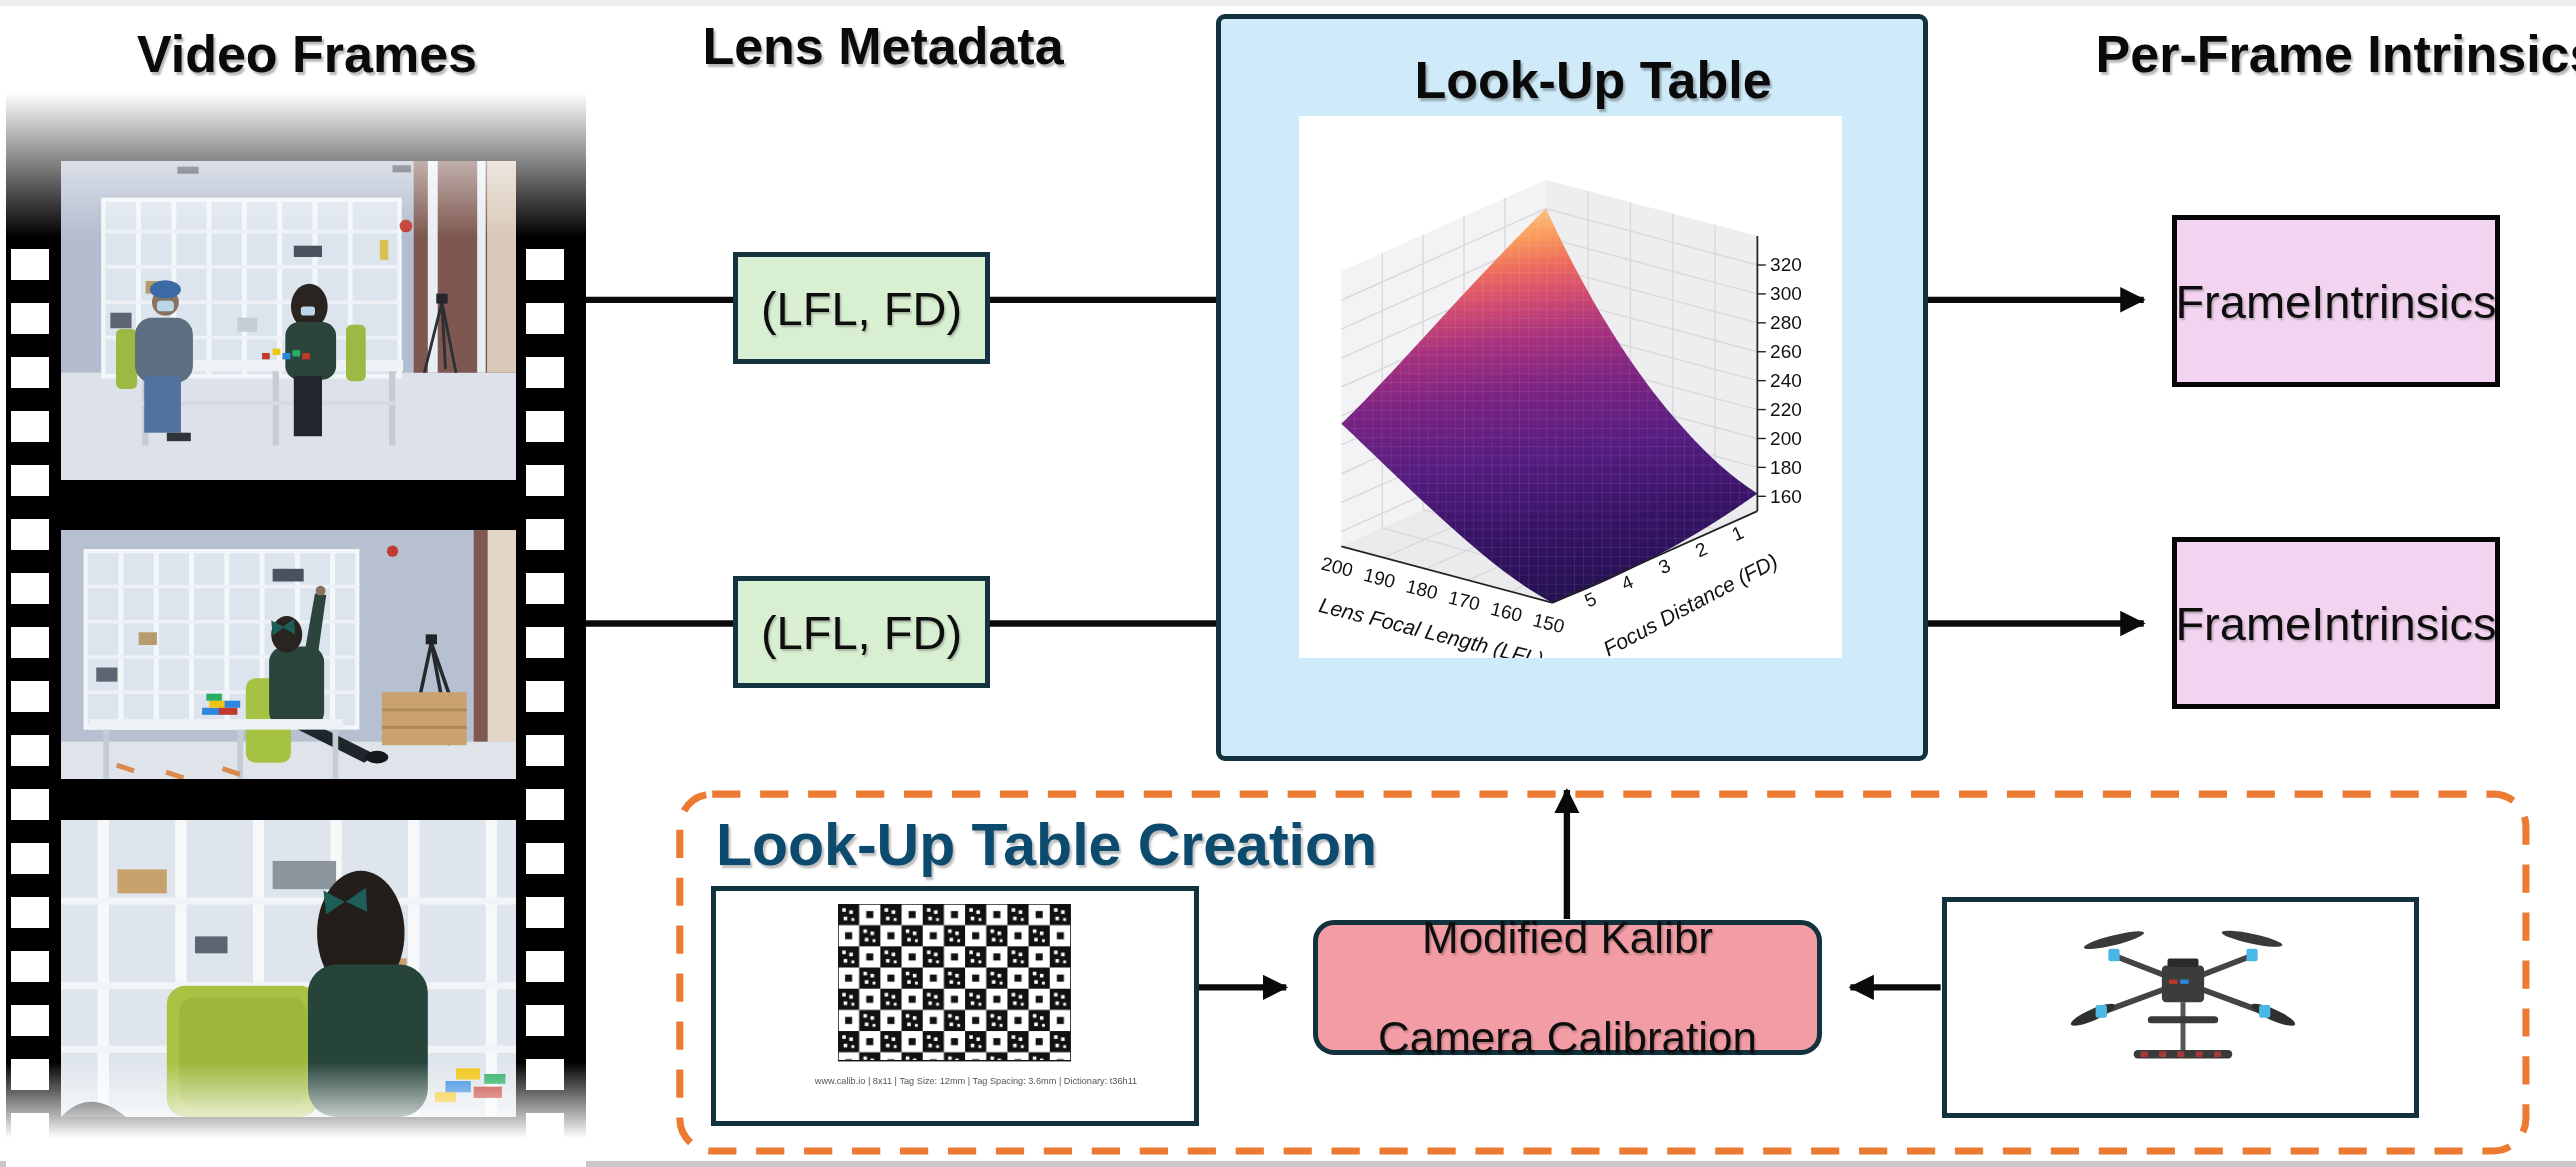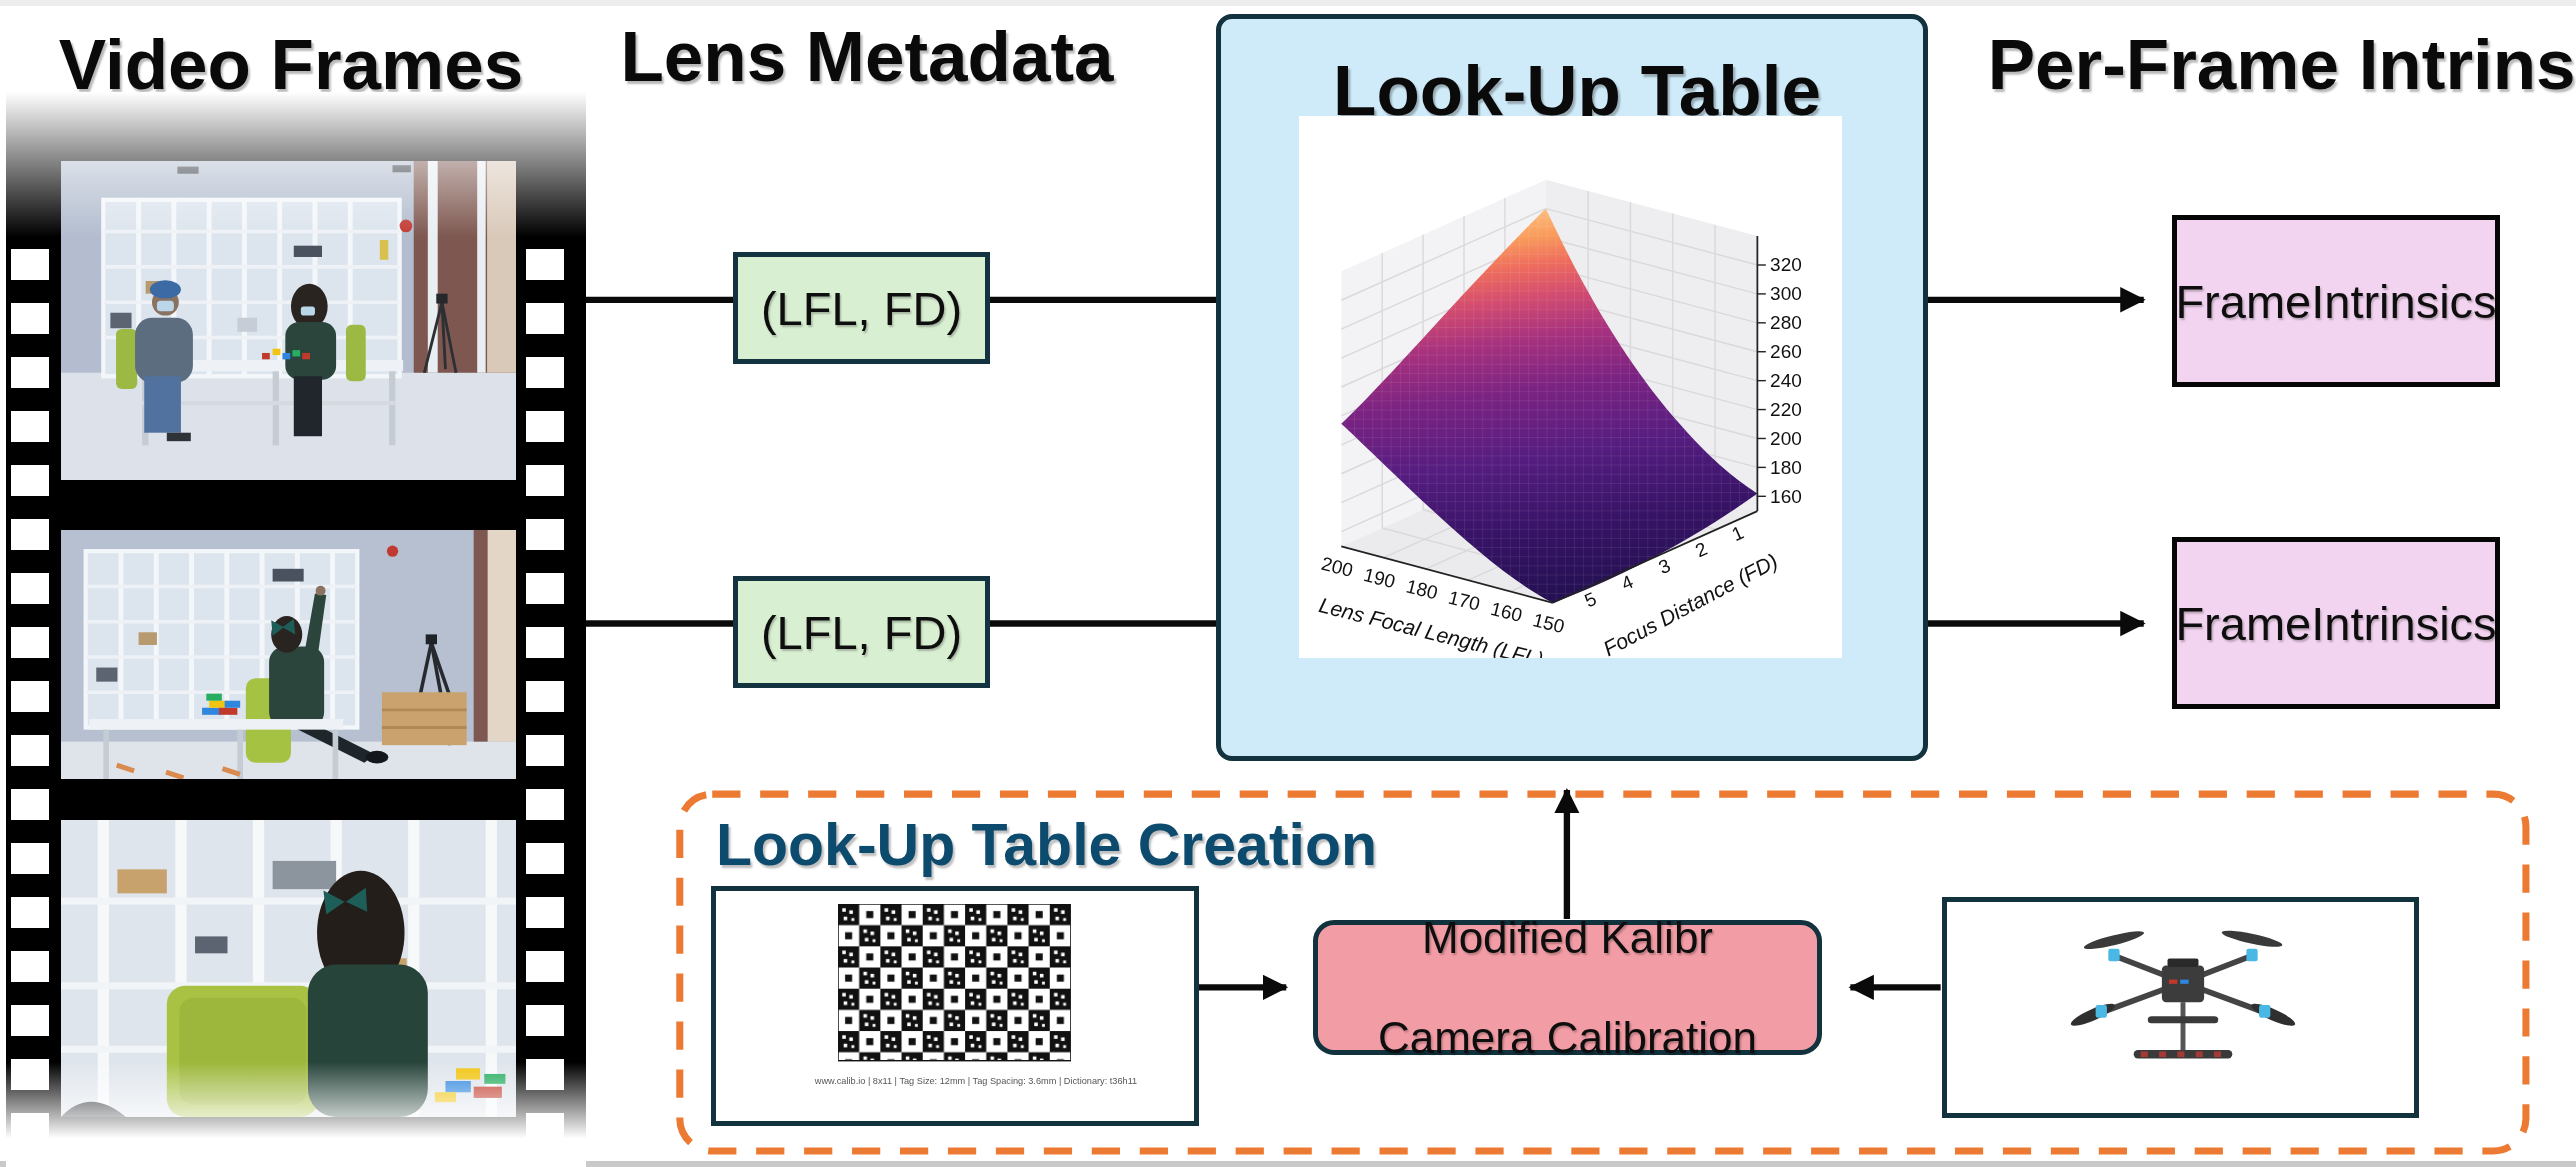--- a/index.html
+++ b/index.html
@@ -1,33 +1,33 @@
 <!DOCTYPE html>
 <html style="font-size:11.3px"><head>
 <meta charset="utf-8">
 <style>
   html,body{margin:0;padding:0;background:#ffffff;}
   body{width:2576px;height:1168px;position:relative;font-family:"Liberation Sans",sans-serif;overflow:hidden;}
   .abs{position:absolute;}
   .edge-strip{position:absolute;left:0;width:2576px;}
-  .title{position:absolute;transform:translateX(-50%);font-size:71px;font-weight:bold;color:#0a0a0a;white-space:nowrap;text-shadow:2.1px 2.8px 2.1px rgba(0,0,0,.28);}
+  .title{position:absolute;transform:translateX(-50%);font-size:52px;font-weight:bold;color:#0a0a0a;white-space:nowrap;text-shadow:2.1px 2.8px 2.1px rgba(0,0,0,.28);margin-left:16px;}
   .box-label{text-shadow:1.4px 2.1px 2.1px rgba(0,0,0,.25);}
   
   #film{position:absolute;left:5.6px;top:92px;width:580px;height:1076px;background:#000;}
   .photo{position:absolute;left:55px;width:455px;overflow:hidden;}
   .holes{position:absolute;width:38px;top:157px;height:896px;
     background:repeating-linear-gradient(to bottom,#ffffff 0 31px,rgba(0,0,0,0) 31px 54px);}
   #film .fade-top{position:absolute;left:0;top:0;width:100%;height:145px;
     background:linear-gradient(to bottom,#ffffff 0%,rgba(255,255,255,0) 100%);}
   #film .fade-bottom{position:absolute;left:0;bottom:0;width:100%;height:106px;
     background:linear-gradient(to bottom,rgba(255,255,255,0) 0%,#ffffff 72%,#ffffff 100%);}
   
   .node{position:absolute;box-sizing:border-box;display:flex;align-items:center;justify-content:center;text-align:center;color:#0e0e0e;}
   .green-box{width:257px;height:112px;left:733px;background:#d9efd2;border:5px solid #143340;font-size:47px;}
-  .lut-box{left:1216px;top:14px;width:712px;height:747px;background:#cfeaf8;border:5px solid #12323e;border-radius:16px;}
+  .lut-box{left:1216px;top:14px;width:712px;height:747px;background:#cfeaf8;border:5px solid #12323e;border-radius:9px;}
   .plot-wrap{position:absolute;left:78px;top:97px;width:543px;height:542px;background:#ffffff;}
   .fi-box{left:2172px;width:328px;height:172px;background:#f3d4f0;border:5px solid #060606;font-size:47px;line-height:63px;flex-direction:row;}
   .kalibr{left:1313px;top:920px;width:509px;height:135px;background:#f29da5;border:5px solid #12323e;border-radius:21px;font-size:44px;line-height:58px;flex-direction:column;gap:42px;}
   .panel{position:absolute;background:#ffffff;border:5px solid #12323e;box-sizing:border-box;}
   .panel-label{position:absolute;left:0;right:0;bottom:11.3px;text-align:center;font-size:39px;color:#0e0e0e;}
   .tiny-caption{position:absolute;left:0;right:0;text-align:center;font-size:9.2px;color:#555;padding-left:42px;}
   .creation-title{position:absolute;left:716px;top:811px;font-size:59px;font-weight:bold;color:#0c4a6e;text-shadow:2.1px 2.8px 2.1px rgba(0,0,0,.25);}
   svg text{font-family:"Liberation Sans",sans-serif;}
 </style>
 </head>

